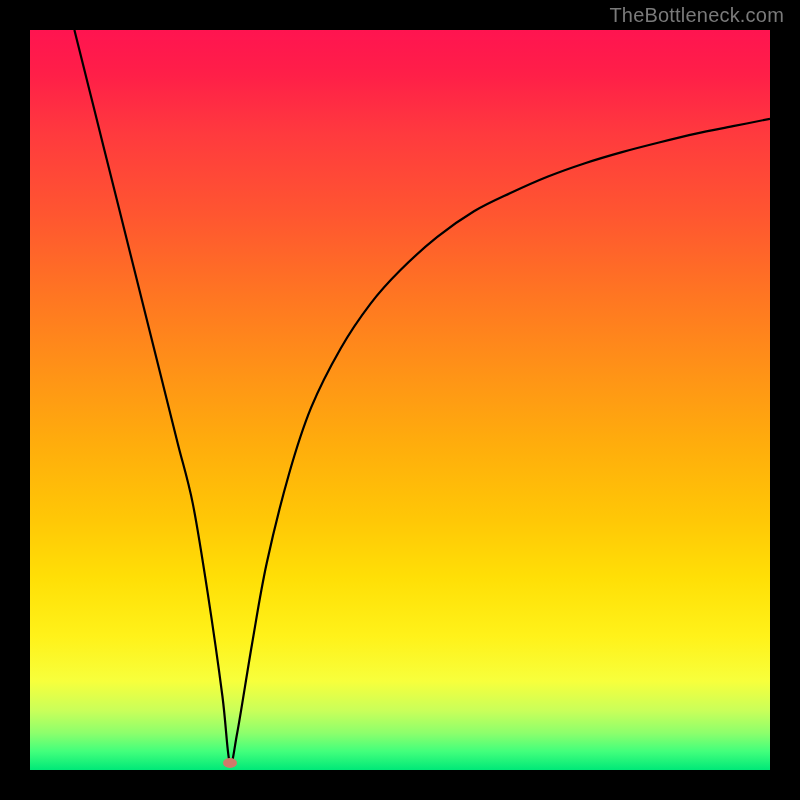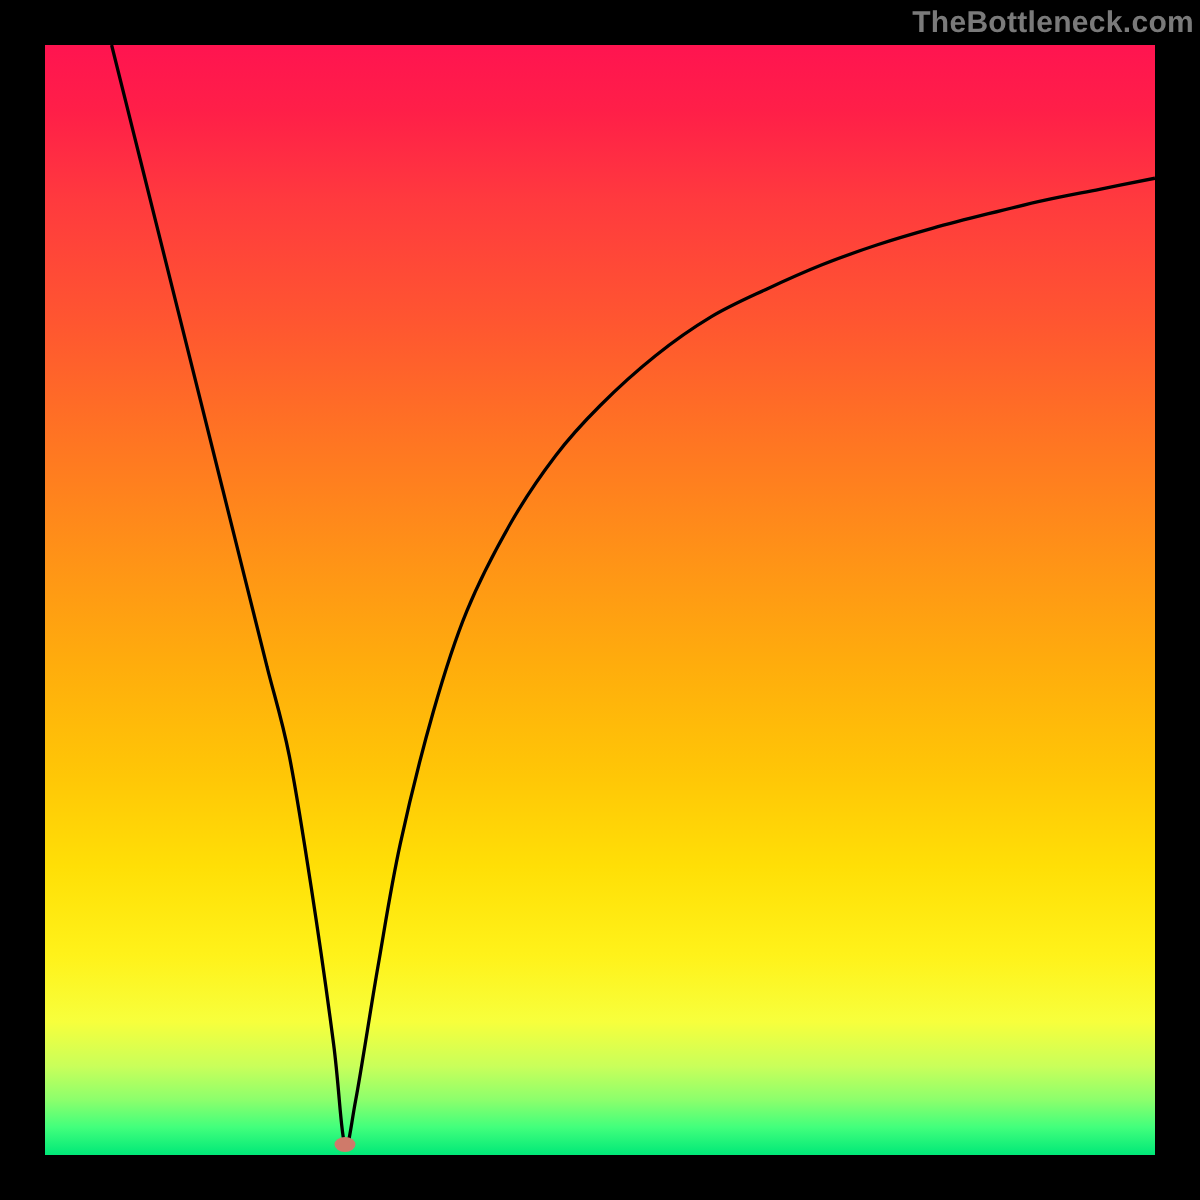--- a/index.html
+++ b/index.html
@@ -46,24 +46,24 @@
   .curve-svg {
     position: absolute;
     left: 0;
     top: 0;
     width: 740px;
     height: 740px;
   }
   .watermark {
     position: absolute;
     top: 4px;
-    right: 4px;
+    right: 16px;
     color: #7a7a7a;
     font-size: 20px;
-    font-weight: 700;
+    font-weight: 400;
     letter-spacing: 0.2px;
     user-select: none;
   }
   .marker {
     position: absolute;
     width: 14px;
     height: 10px;
     background: #cf7a6a;
     border-radius: 50%;
     transform: translate(-50%, -50%);

